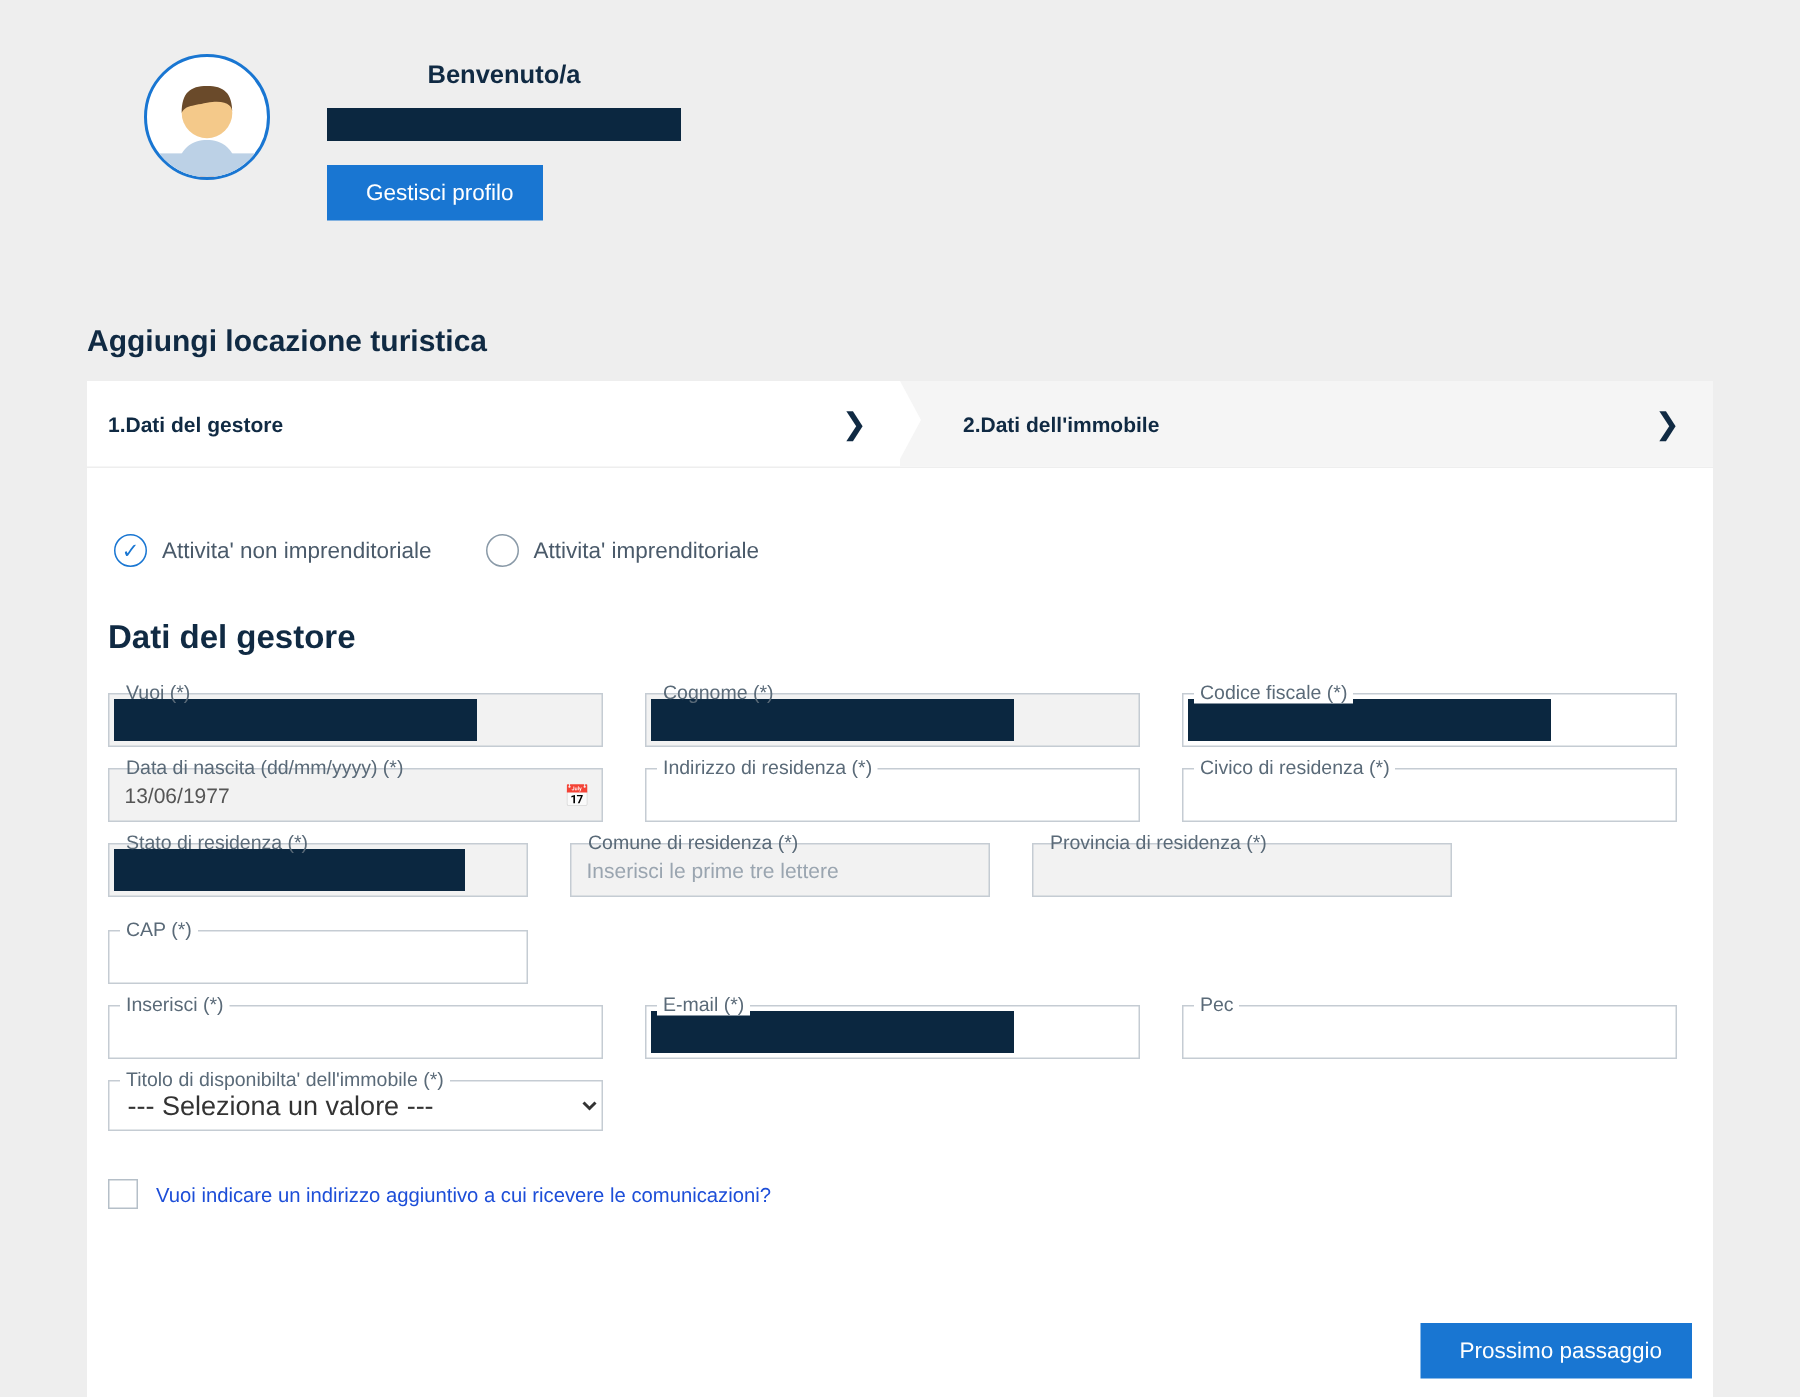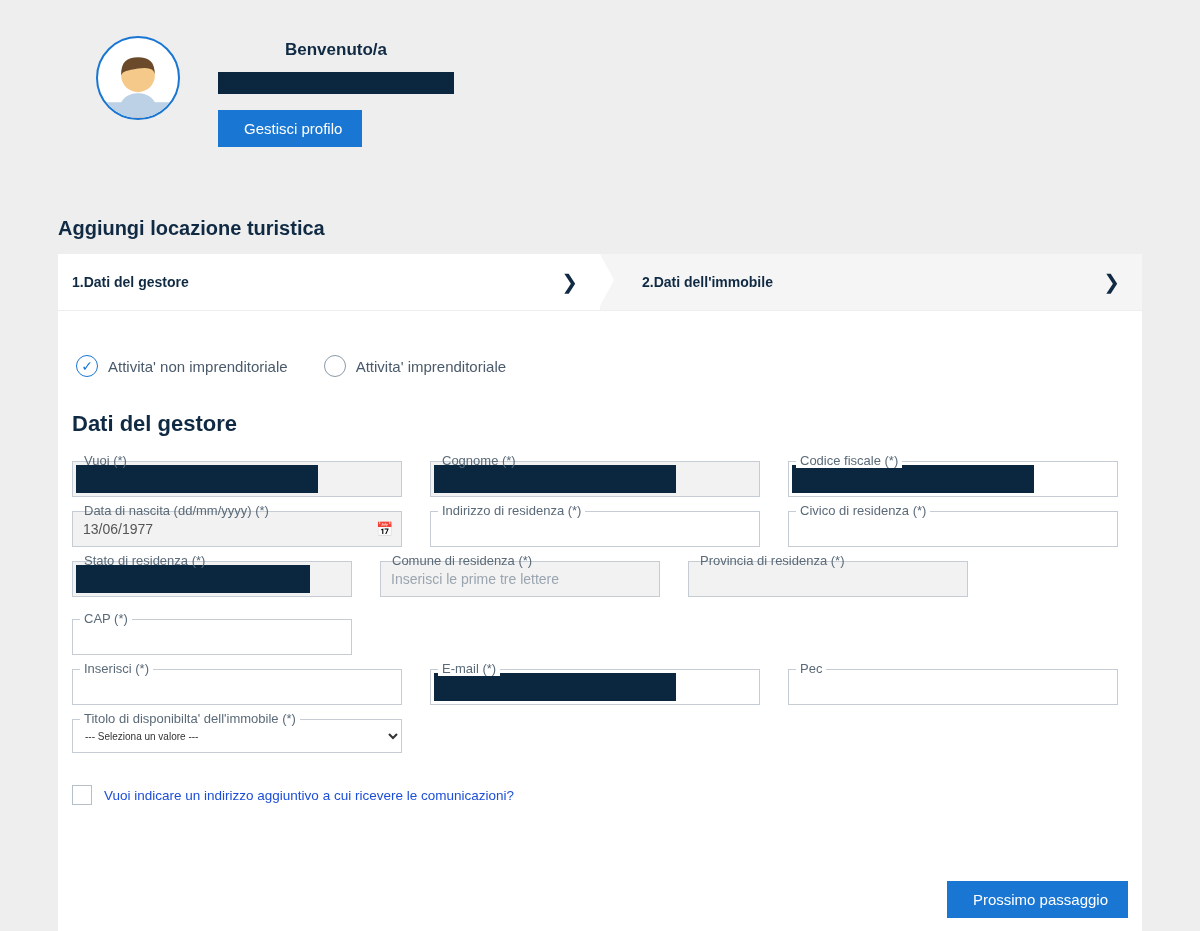--- a/index.html
+++ b/index.html
@@ -203,21 +203,21 @@
     top: 50%;
     transform: translateY(-50%);
     color: #8a9aa8;
     font-size: 14px;
   }
   .select {
     width: 100%;
     height: 34px;
     border: 1px solid #c5ccd3;
     padding: 4px 8px;
-    font-size: 10px;
+    font-size: 18px;
     color: #333;
     background: #fff;
     appearance: auto;
   }
   .checkbox-row {
     display: flex;
     align-items: center;
     gap: 12px;
     margin-top: 28px;
     color: #1d4ed8;

